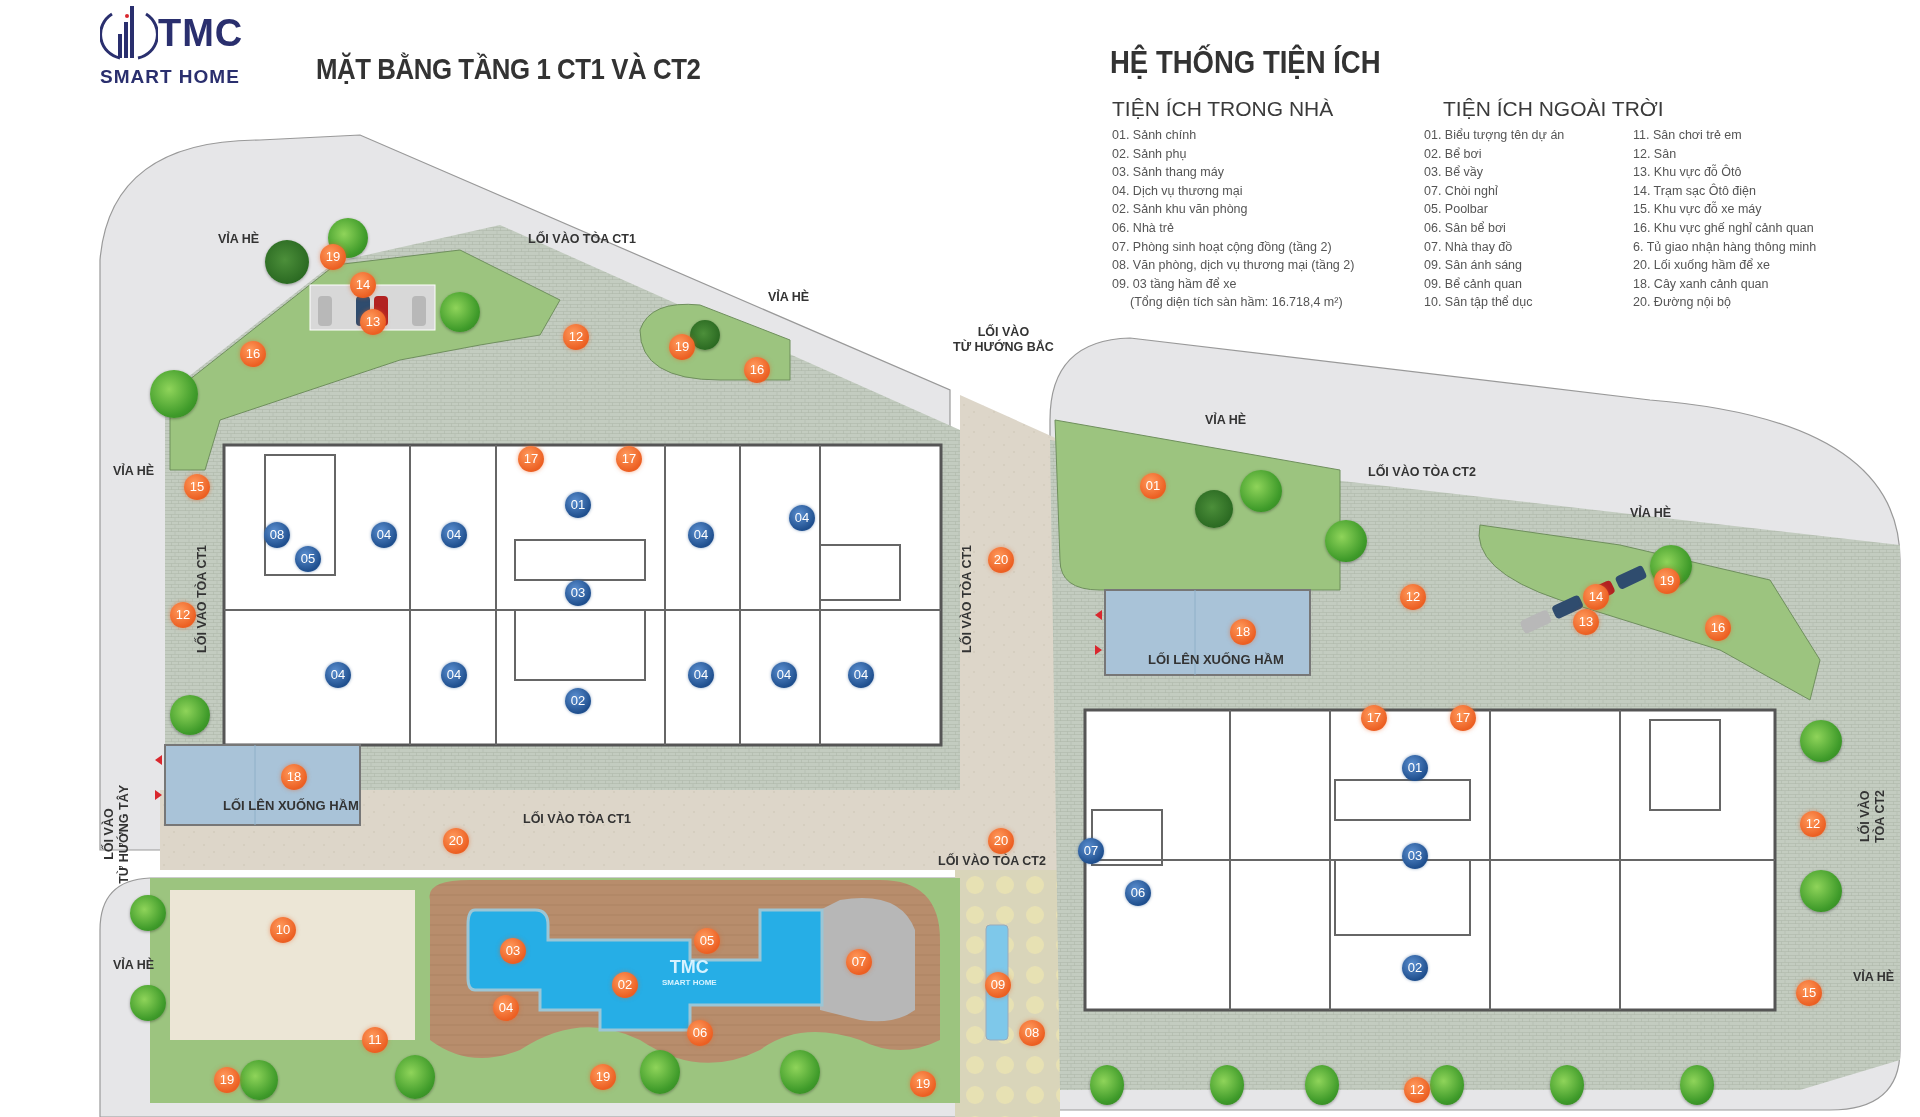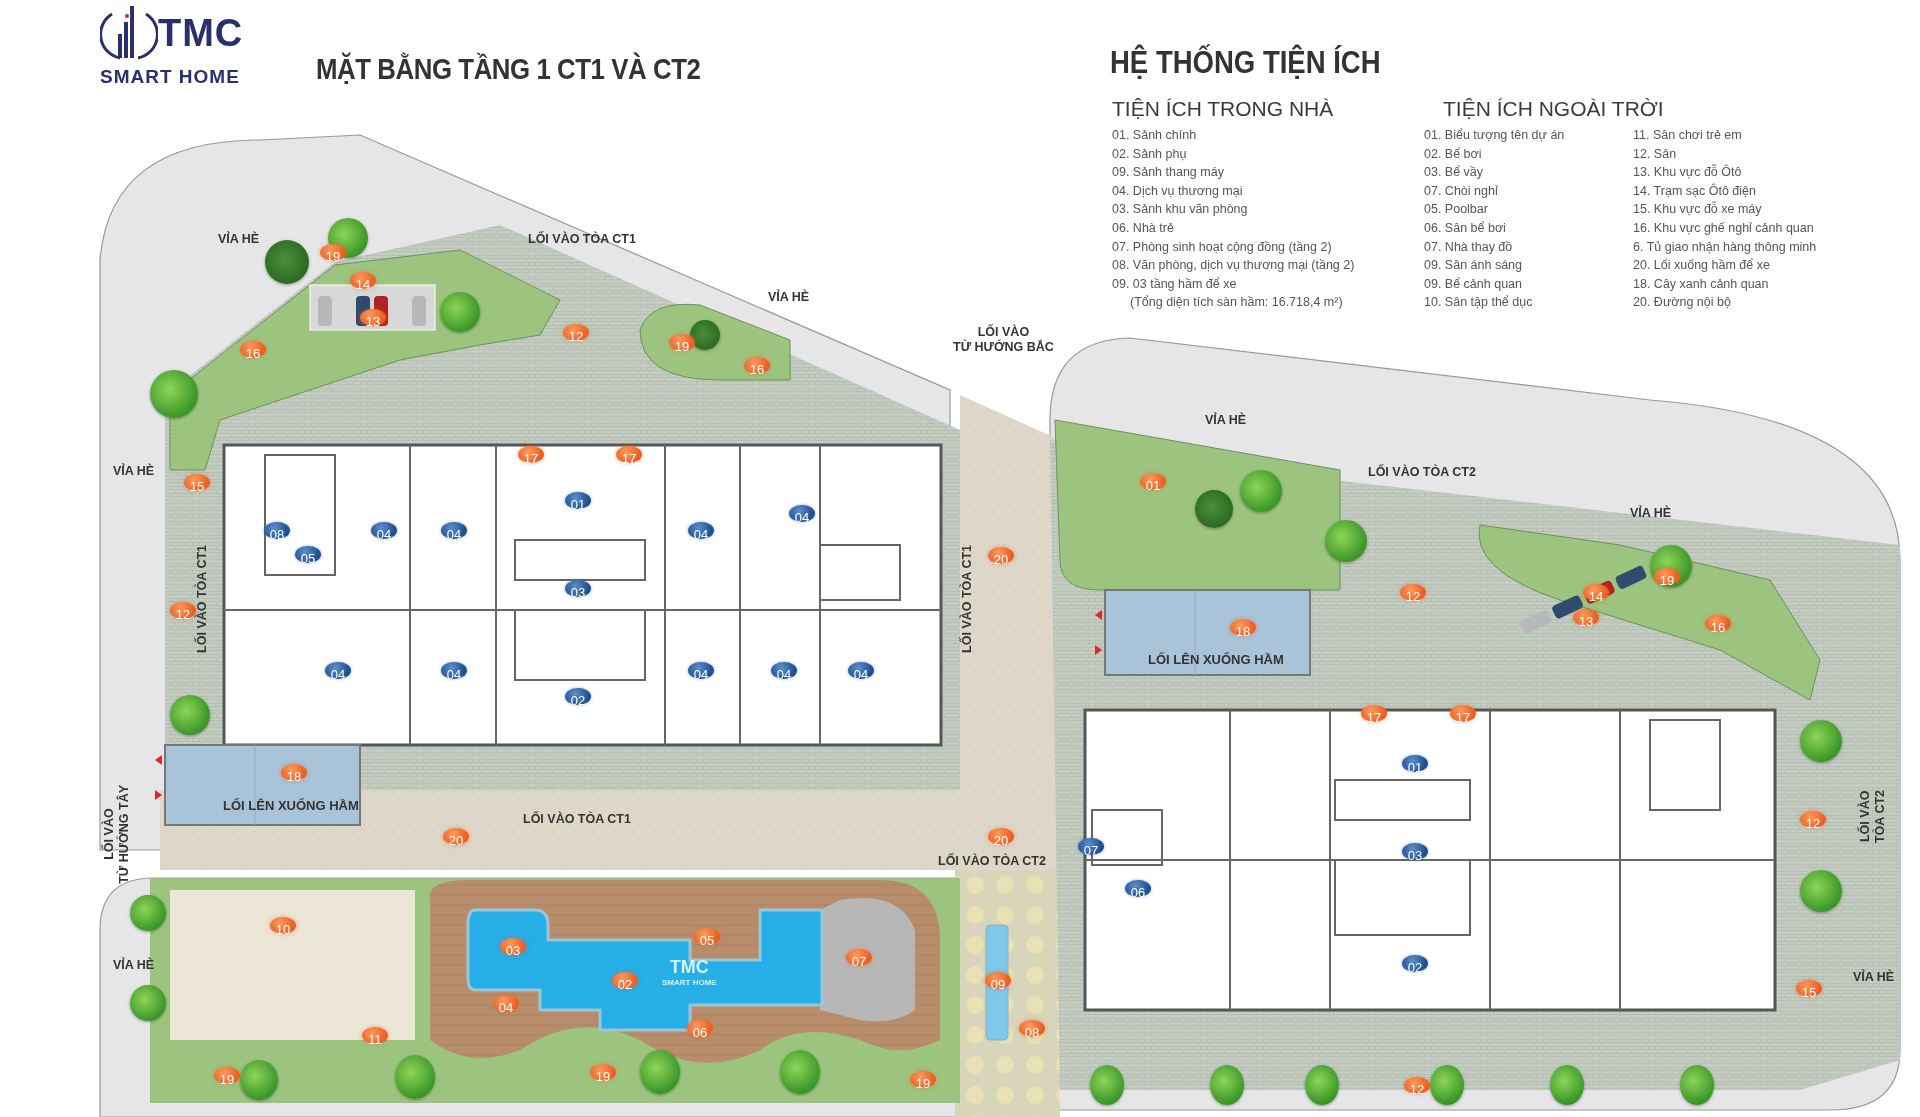--- a/index.html
+++ b/index.html
@@ -18,21 +18,21 @@
   .legend-title { left: 1110px; top: 44px; font-weight: 700; font-size: 32px; color: #333; transform: scaleX(0.86); transform-origin: left; white-space: nowrap; }
   .legend-h { font-weight: 400; font-size: 21px; color: #3a3a3a; white-space: nowrap; }
   .legend-list { font-size: 12.5px; color: #555; line-height: 18.6px; white-space: nowrap; }
   .legend-list li { list-style: none; }
   .legend-note { padding-left: 18px; }
 
   
   .map { left: 0; top: 0; width: 1920px; height: 1117px; }
   .map-label { font-weight: 700; font-size: 12.5px; color: #333; white-space: nowrap; text-align: center; line-height: 15px; }
   .vert { writing-mode: vertical-rl; transform: rotate(180deg); }
-  .badge { position: absolute; width: 26px; height: 17px; border-radius: 50%; color: #fff; font-size: 13px; line-height: 26px; text-align: center; font-family: "Liberation Sans", sans-serif; }
+  .badge { position: absolute; width: 26px; height: 26px; border-radius: 50%; color: #fff; font-size: 13px; line-height: 26px; text-align: center; font-family: "Liberation Sans", sans-serif; }
   .badge.o { background: radial-gradient(circle at 40% 35%, #ff9a5c, #ec5f22 70%); box-shadow: 0 0 4px rgba(236,95,34,0.5); }
   .badge.b { background: radial-gradient(circle at 40% 35%, #5b8fd0, #1f4f8e 70%); box-shadow: 0 0 3px rgba(31,79,142,0.5); }
   .tree { position: absolute; border-radius: 50%; background: radial-gradient(circle at 40% 40%, #8fd45a, #3f9b2a 65%, #2f7a20); box-shadow: 0 1px 3px rgba(0,0,0,0.35); }
   .tree.dark { background: radial-gradient(circle at 45% 45%, #4c8f3a, #2b6a22 70%); }
 </style>
 </head>
 <body>
 
 <svg class="abs map" width="1920" height="1117" viewBox="0 0 1920 1117">
   <defs>
@@ -174,23 +174,23 @@
   <div class="abs logo-sub">SMART HOME</div>
 </div>
 <div class="abs page-title">MẶT BẰNG TẦNG 1 CT1 VÀ CT2</div>
 
 <div class="abs legend-title">HỆ THỐNG TIỆN ÍCH</div>
 
 <div class="abs legend-h" style="left:1112px;top:97px;">TIỆN ÍCH TRONG NHÀ</div>
 <ul class="abs legend-list" style="left:1112px;top:126px;">
   <li>01. Sảnh chính</li>
   <li>02. Sảnh phụ</li>
-  <li>09. Sảnh thang máy</li>
+  <li>03. Sảnh thang máy</li>
   <li>04. Dịch vụ thương mại</li>
-  <li>03. Sảnh khu văn phòng</li>
+  <li>02. Sảnh khu văn phòng</li>
   <li>06. Nhà trẻ</li>
   <li>07. Phòng sinh hoạt cộng đồng (tầng 2)</li>
   <li>08. Văn phòng, dịch vụ thương mại (tầng 2)</li>
   <li>09. 03 tầng hầm để xe</li>
   <li class="legend-note">(Tổng diện tích sàn hầm: 16.718,4 m²)</li>
 </ul>
 
 <div class="abs legend-h" style="left:1443px;top:97px;">TIỆN ÍCH NGOÀI TRỜI</div>
 <ul class="abs legend-list" style="left:1424px;top:126px;">
   <li>01. Biểu tượng tên dự án</li>

